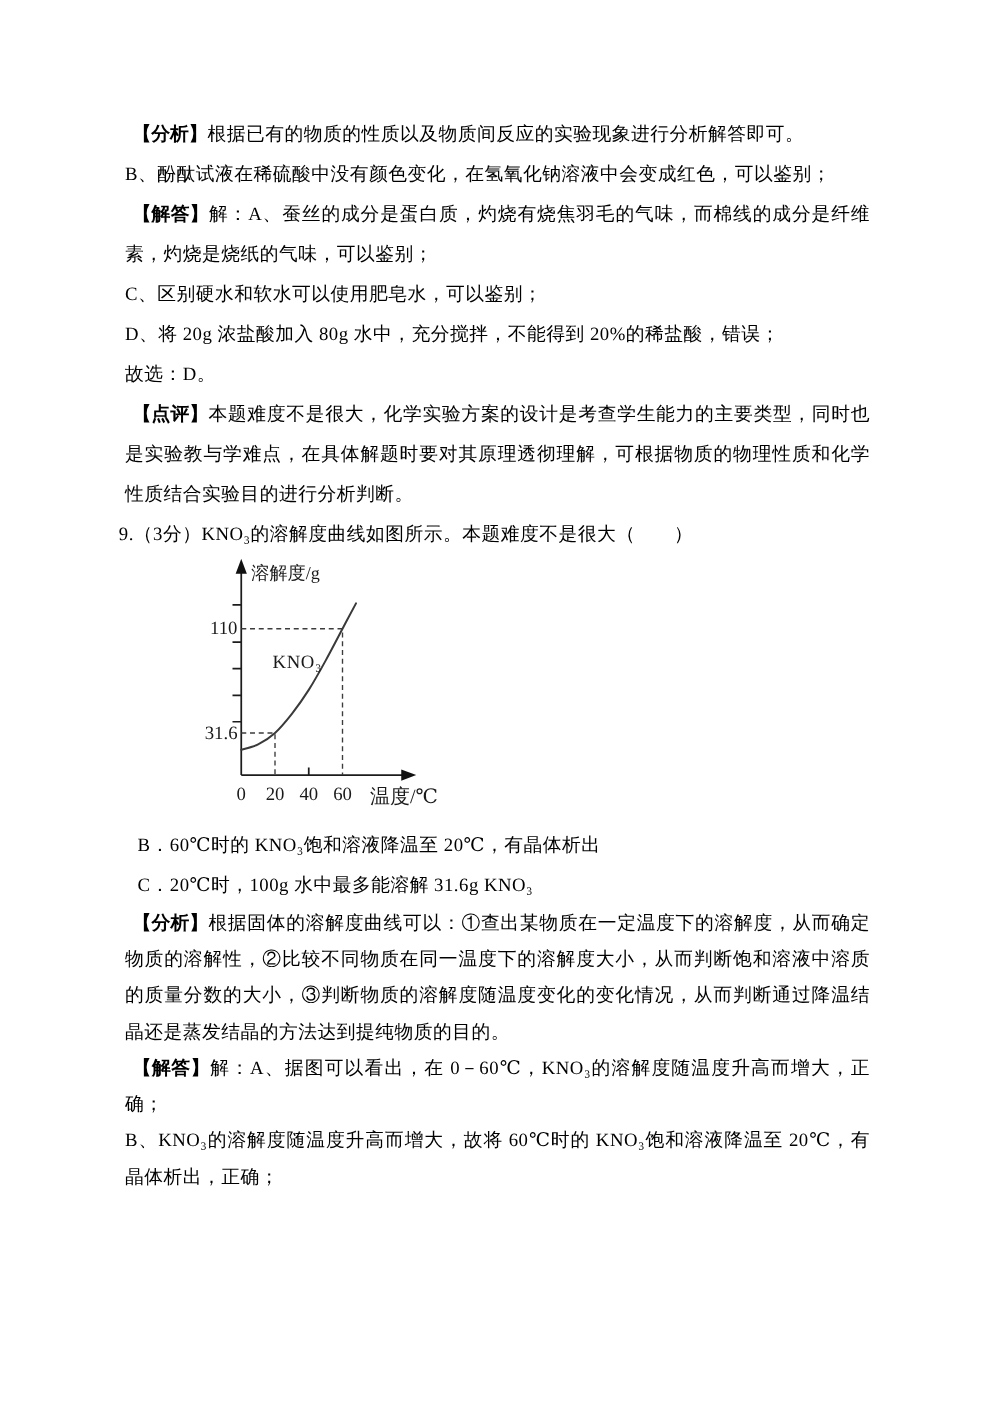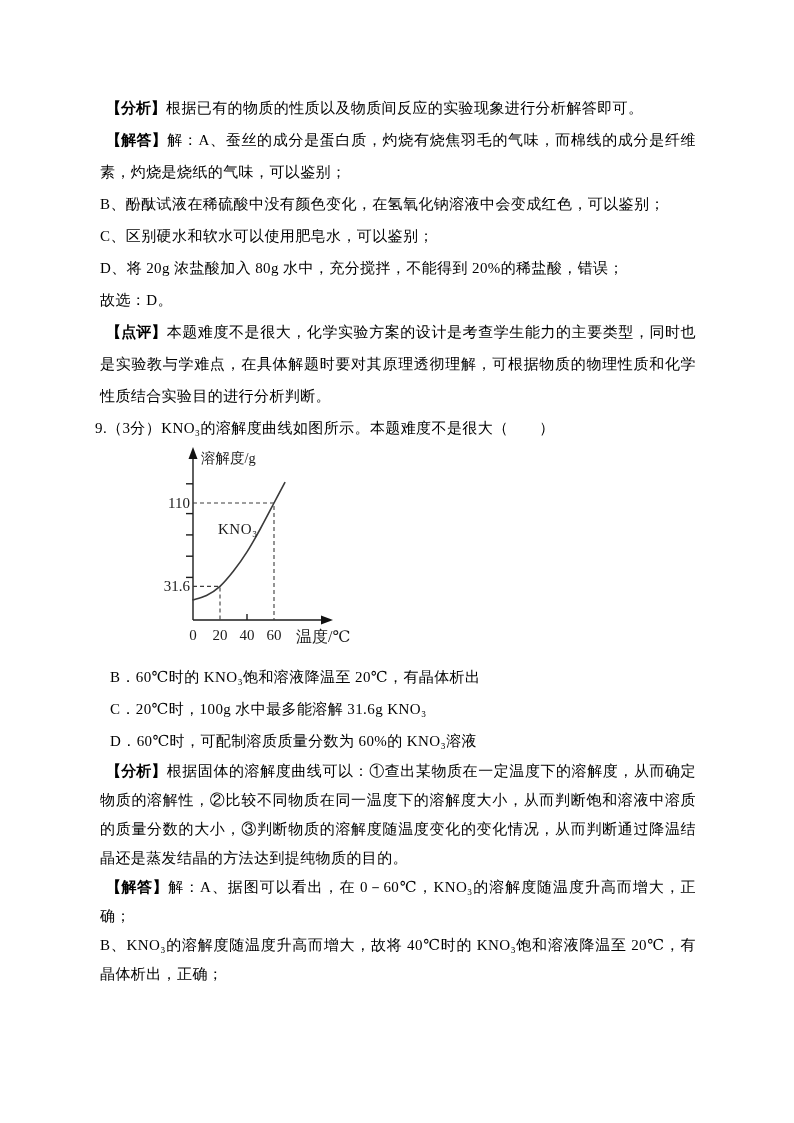--- a/index.html
+++ b/index.html
@@ -33,23 +33,23 @@
   .serieslab{font-size:15px;letter-spacing:0.5px;}
 </style>
 </head>
 <body>
 
 <div class="page">
   <main>
 
     <p class="para lbl"><b class="tag">【分析】</b><span>根据已有的物质的性质以及物质间反应的实验现象进行分析解答即可。</span></p>
 
+    <p class="para">B、酚酞试液在稀硫酸中没有颜色变化，在氢氧化钠溶液中会变成红色，可以鉴别；</p>
+
     <p class="para lbl"><b class="tag">【解答】</b><span>解：A、蚕丝的成分是蛋白质，灼烧有烧焦羽毛的气味，而棉线的成分是纤维素，灼烧是烧纸的气味，可以鉴别；</span></p>
-
-    <p class="para">B、酚酞试液在稀硫酸中没有颜色变化，在氢氧化钠溶液中会变成红色，可以鉴别；</p>
     <p class="para">C、区别硬水和软水可以使用肥皂水，可以鉴别；</p>
     <p class="para">D、将 20g 浓盐酸加入 80g 水中，充分搅拌，不能得到 20%的稀盐酸，错误；</p>
     <p class="para">故选：D。</p>
 
     <p class="para lbl"><b class="tag">【点评】</b><span>本题难度不是很大，化学实验方案的设计是考查学生能力的主要类型，同时也是实验教与学难点，在具体解题时要对其原理透彻理解，可根据物质的物理性质和化学性质结合实验目的进行分析判断。</span></p>
 
     <p class="para question"><span>9.</span><span>（3分）</span><span>KNO₃的溶解度曲线如图所示。本题难度不是很大（　　）</span></p>
 
     <figure class="chart">
       <svg id="chart-svg" viewBox="0 0 260 215" width="260" height="215" aria-hidden="false">
@@ -73,21 +73,20 @@
           <text x="33" y="194" class="t mid">0</text>
           <text x="60" y="194" class="t mid">20</text>
           <text x="87" y="194" class="t mid">40</text>
           <text x="114" y="194" class="t mid">60</text>
           <text x="58" y="88" class="t serieslab">KNO₃</text>
         </svg>
     </figure>
 
     <p class="para option">B．60℃时的 KNO₃饱和溶液降温至 20℃，有晶体析出</p>
     <p class="para option">C．20℃时，100g 水中最多能溶解 31.6g KNO₃</p>
-    <p class="para option">D．60℃时，可配制溶质质量分数为 60%的 KNO₃溶液</p>
 
     <p class="para lbl tight"><b class="tag">【分析】</b><span>根据固体的溶解度曲线可以：①查出某物质在一定温度下的溶解度，从而确定物质的溶解性，②比较不同物质在同一温度下的溶解度大小，从而判断饱和溶液中溶质的质量分数的大小，③判断物质的溶解度随温度变化的变化情况，从而判断通过降温结晶还是蒸发结晶的方法达到提纯物质的目的。</span></p>
 
     <p class="para lbl tight"><b class="tag">【解答】</b><span>解：A、据图可以看出，在 0－60℃，KNO₃的溶解度随温度升高而增大，正确；</span></p>
-    <p class="para tight">B、KNO₃的溶解度随温度升高而增大，故将 40℃时的 KNO₃饱和溶液降温至 20℃，有晶体析出，正确；</p>
+    <p class="para tight">B、KNO₃的溶解度随温度升高而增大，故将 60℃时的 KNO₃饱和溶液降温至 20℃，有晶体析出，正确；</p>
 
   </main>
 </div>
 
 </body></html>

